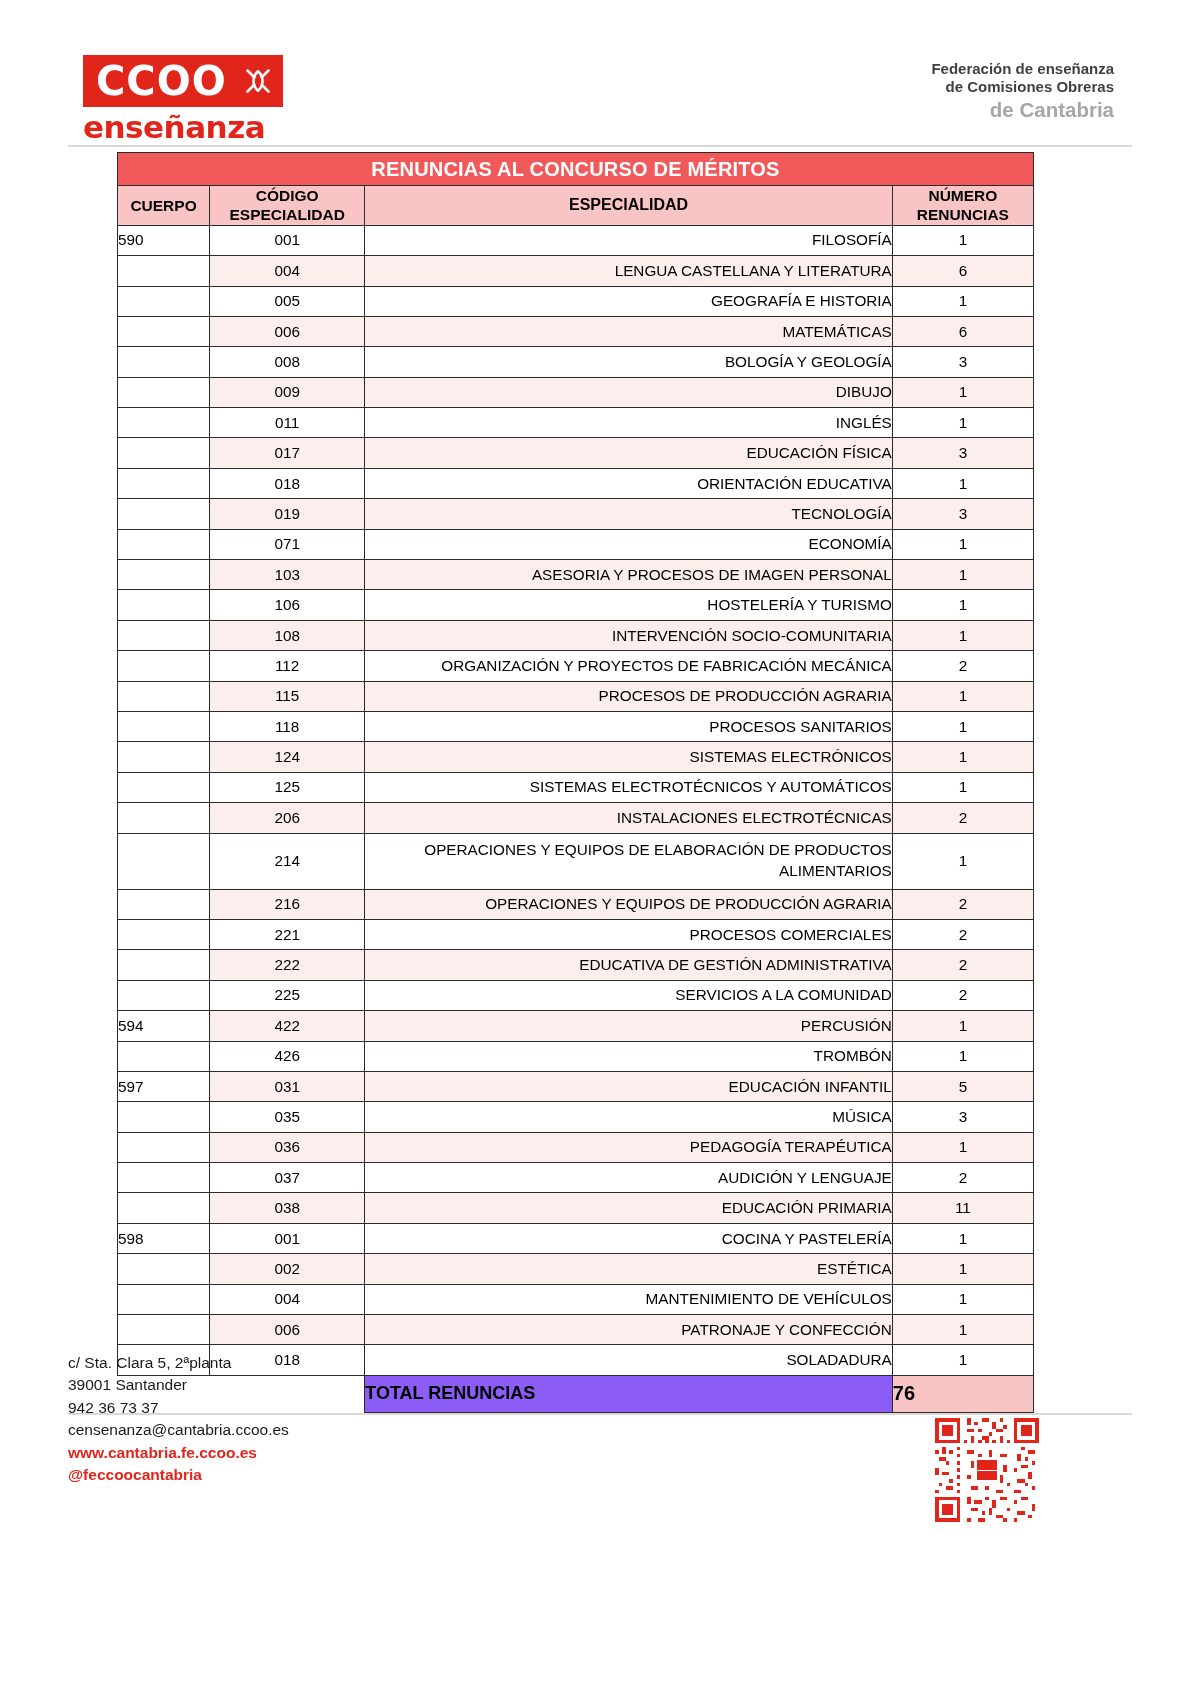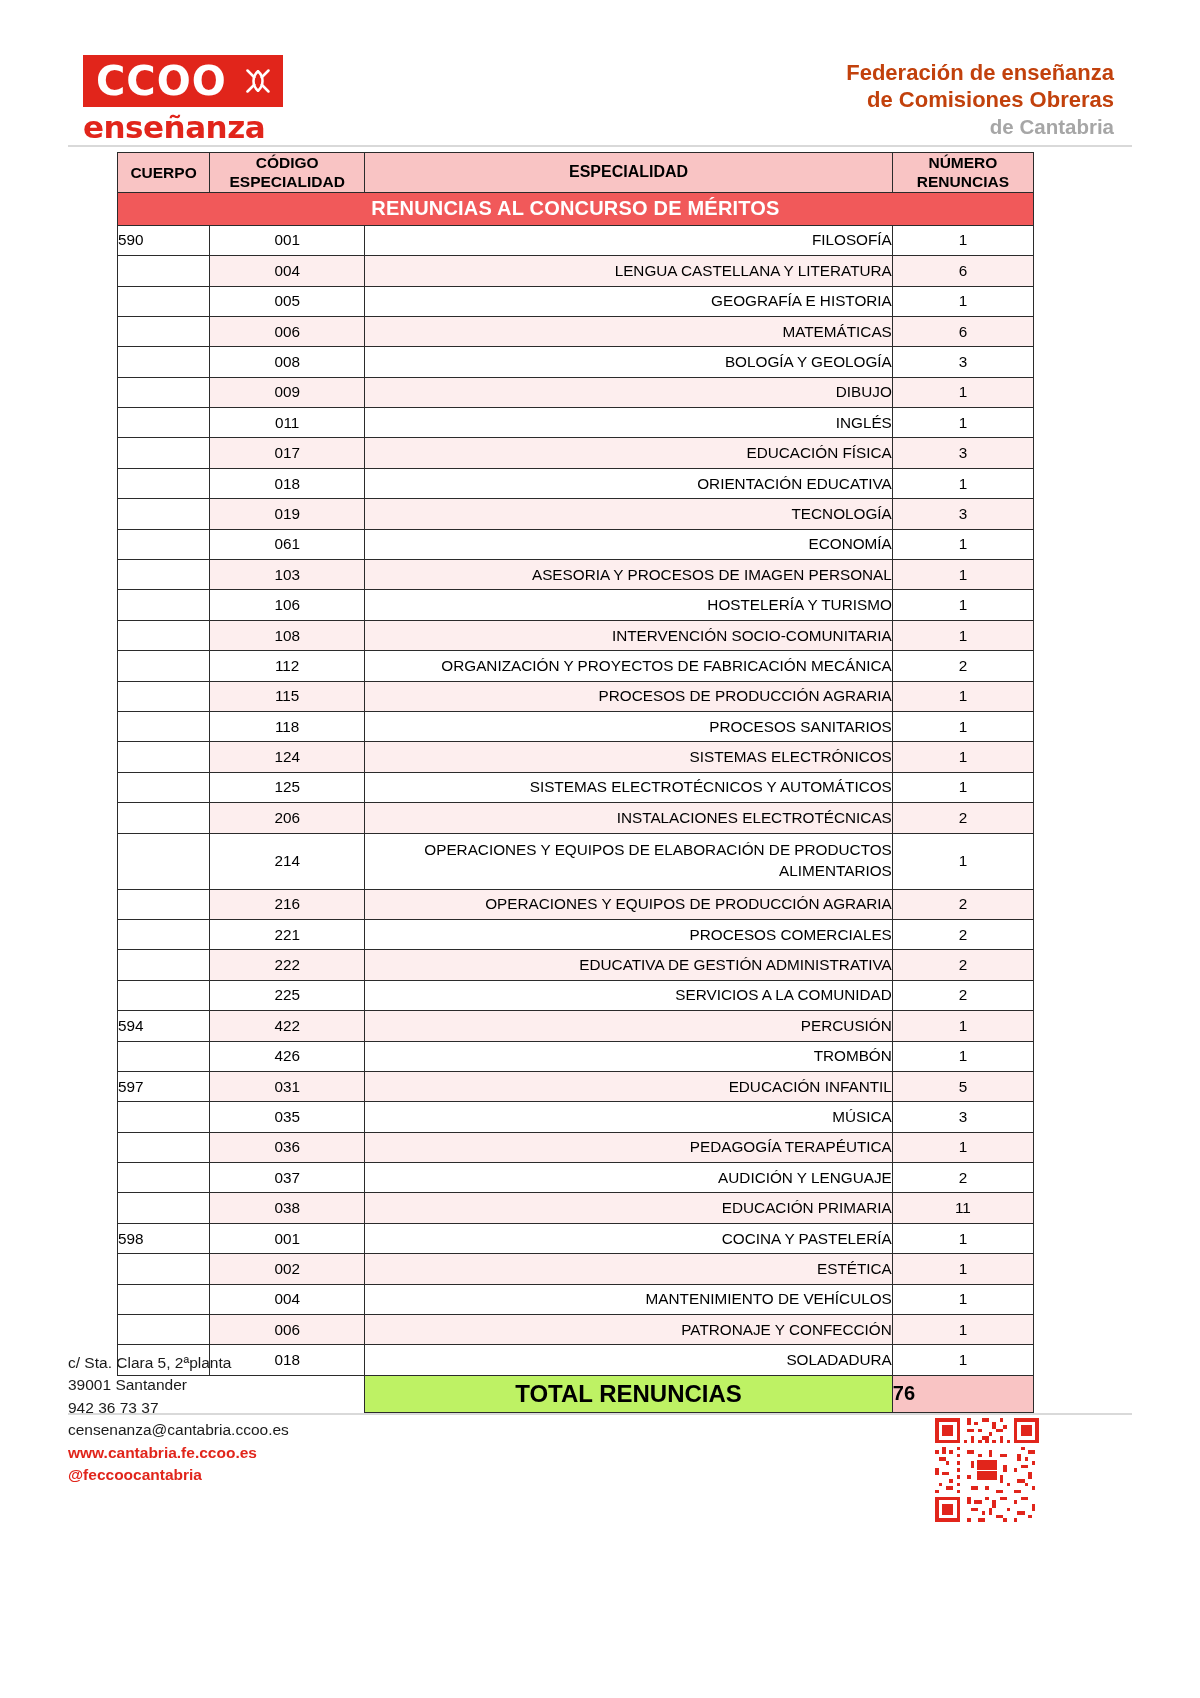--- a/index.html
+++ b/index.html
@@ -52,21 +52,21 @@
     letter-spacing:-0.5px;
     line-height:1.05;
   }
   .org{
     position:absolute;right:86px;top:60px;
     text-align:right;
     line-height:1.22;
   }
   .org .l1,.org .l2{
     font-family:"Liberation Sans", sans-serif;
-    font-weight:bold;font-size:22px;color:#c2410c;
+    font-weight:bold;font-size:15px;color:#404040;
     white-space:nowrap;
   }
   .org .l3{
     font-family:"Liberation Sans", sans-serif;
     font-weight:bold;font-size:20.5px;color:#a6a6a6;
     white-space:nowrap;
   }
   .hdr-rule{
     position:absolute;left:68px;right:68px;top:145px;
     height:2px;background:#d9d9d9;
@@ -135,24 +135,24 @@
   tr.shade td.num{background:#fdeeee;}
   tr.plain td.codigo,
   tr.plain td.espec,
   tr.plain td.num{background:#ffffff;}
 
   td.tall{height:55px;vertical-align:bottom;padding-bottom:2px;}
   td.tall-esp{height:55px;vertical-align:middle;line-height:1.35;padding-left:9px;}
   td.tall-num{height:55px;vertical-align:bottom;padding-bottom:3px;text-align:center;}
 
   .total-label{
-    background:#bef264;
+    background:#8b5cf6;
     font-weight:bold;
-    font-size:24px;
-    text-align:center;
+    font-size:18px;
+    text-align:left;
     padding-right:10px;
     height:36px;
   }
   .total-value{
     background:#f9c4c4;
     font-weight:bold;
     font-size:20px;
     height:36px;
   }
   .spacer-cell{border:none !important;background:transparent;}
@@ -210,34 +210,34 @@
   <div class="table-wrap">
     <table class="main">
       <colgroup>
         <col class="c-cuerpo">
           <col class="c-codigo">
           <col class="c-espec">
           <col class="c-num">
       </colgroup>
       <thead>
         <tr>
+          <th class="title-cell" colspan="4">RENUNCIAS AL CONCURSO DE MÉRITOS</th>
+        </tr>
+        <tr>
           <th class="colhead">CUERPO</th>
           <th class="colhead">
             <span>CÓDIGO</span><br>
             <span>ESPECIALIDAD</span>
           </th>
           <th class="colhead h-esp">ESPECIALIDAD</th>
           <th class="colhead">
             <span>NÚMERO</span><br>
             <span>RENUNCIAS</span>
           </th>
         </tr>
-        <tr>
-          <th class="title-cell" colspan="4">RENUNCIAS AL CONCURSO DE MÉRITOS</th>
-        </tr>
       </thead>
       <tbody id="tbody">
           <tr class="plain">
             <td class="cuerpo">590</td>
             <td class="codigo">001</td>
             <td class="espec">FILOSOFÍA</td>
             <td class="num">1</td>
           </tr>
           <tr class="shade">
             <td class="cuerpo"></td>
@@ -288,21 +288,21 @@
             <td class="num">1</td>
           </tr>
           <tr class="shade">
             <td class="cuerpo"></td>
             <td class="codigo">019</td>
             <td class="espec">TECNOLOGÍA</td>
             <td class="num">3</td>
           </tr>
           <tr class="plain">
             <td class="cuerpo"></td>
-            <td class="codigo">061</td>
+            <td class="codigo">071</td>
             <td class="espec">ECONOMÍA</td>
             <td class="num">1</td>
           </tr>
           <tr class="shade">
             <td class="cuerpo"></td>
             <td class="codigo">103</td>
             <td class="espec">ASESORIA Y PROCESOS DE IMAGEN PERSONAL</td>
             <td class="num">1</td>
           </tr>
           <tr class="plain">

